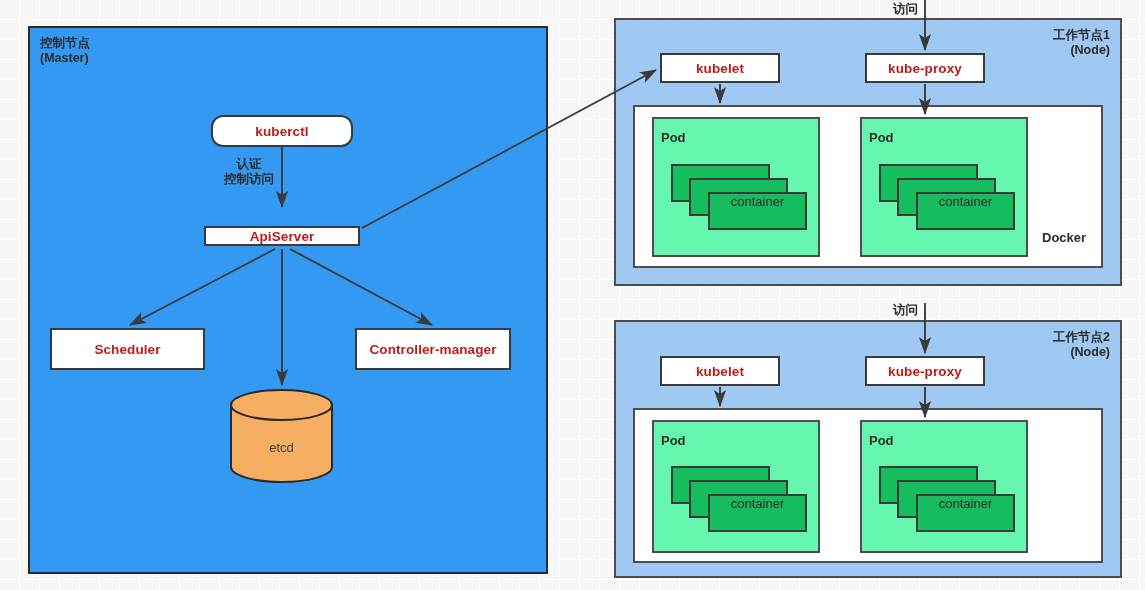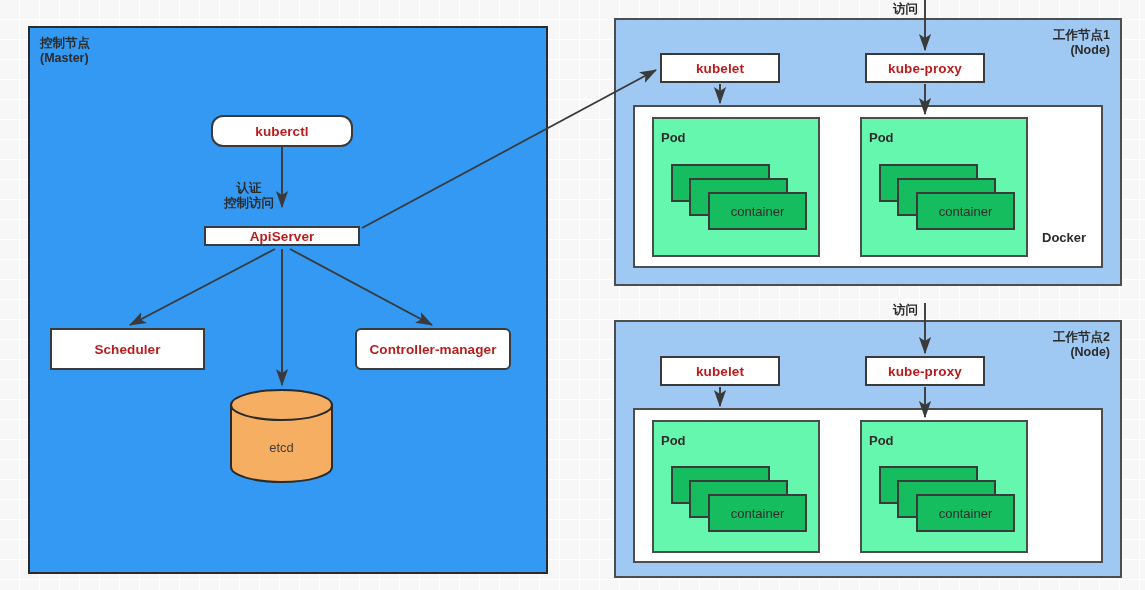--- a/index.html
+++ b/index.html
@@ -53,21 +53,21 @@
     border: 2px solid #4d4d4d;
   }
   .pod-region {
     background: #66f7ae;
     border: 2px solid #4d4d4d;
   }
   .container-box {
     background: #16bd5e;
     border: 2px solid #3a3a3a;
     display: flex;
-    align-items: center;
+    align-items: flex-start;
     justify-content: center;
     font-size: 13px;
     color: #2c2c2c;
   }
   .region-label {
     position: absolute;
     font-size: 12.5px;
     font-weight: bold;
     color: #2b2b2b;
     line-height: 15px;
@@ -115,32 +115,32 @@
 <div id="canvas">
 
   <div class="box master-region" style="left:28px; top:26px; width:520px; height:548px;"></div>
 
   <div class="region-label" style="left:40px; top:36px;"><span>控制节点</span><br><span>(Master)</span></div>
 
   <div class="box wbox" style="left:211px; top:115px; width:142px; height:32px;border-radius:12px;">
     <span>kuberctl</span>
   </div>
 
-  <div class="plain-label" style="left:222px; top:157px; text-align:center; width:54px;margin-top:24px;"><span>认证
+  <div class="plain-label" style="left:222px; top:157px; text-align:center; width:54px;"><span>认证
 控制访问</span></div>
 
   <div class="box wbox" style="left:204px; top:226px; width:156px; height:20px;">
     <span>ApiServer</span>
   </div>
 
   <div class="box wbox" style="left:50px; top:328px; width:155px; height:42px;">
     <span>Scheduler</span>
   </div>
 
-  <div class="box wbox" style="left:355px; top:328px; width:156px; height:42px;border-radius:6px;">
+  <div class="box wbox" style="left:355px; top:328px; width:156px; height:42px;">
     <span>Controller-manager</span>
   </div>
 
   <div class="cyl" style="left:229px; top:388px; width:105px; height:96px;">
     <svg width="105" height="96" viewBox="0 0 105 96">
       <path d="M2,17 L2,79 A50.5,15 0 0 0 103,79 L103,17 Z" fill="#f5ae62" stroke="#2b2b2b" stroke-width="2"></path>
       <ellipse cx="52.5" cy="17" rx="50.5" ry="15" fill="#f5ae62" stroke="#2b2b2b" stroke-width="2"></ellipse>
     </svg>
     <div class="cyl-text" style="top:52px;">etcd</div>
   </div>

